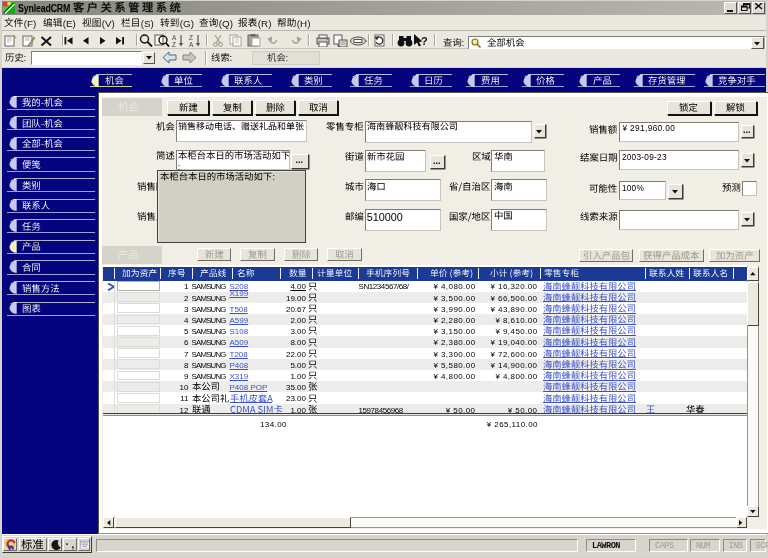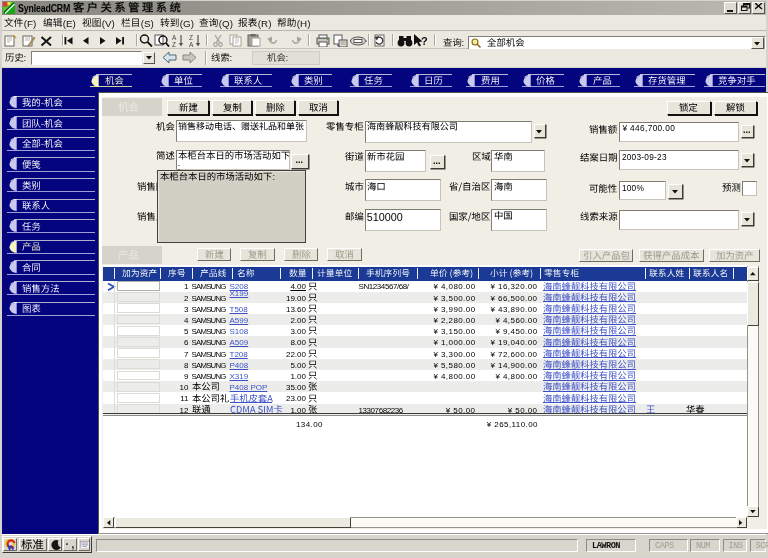--- a/index.html
+++ b/index.html
@@ -848,21 +848,21 @@
     <polygon points="0,0 6,0 3,3.5" fill="#111"></polygon>
   </svg>
 <svg style="position:absolute;left:589.2px;top:124.6px;overflow:visible" width="30.2" height="11.8">
     <g fill="#000" transform="translate(0,7.90) scale(0.00940,-0.00940)">
       <use href="#g9500" x="0"></use>
       <use href="#g552E" x="1000"></use>
       <use href="#g989D" x="2000"></use>
     </g>
   </svg>
 <div style="position:absolute;left:619.0px;top:121.8px;width:119.8px;height:20.3px;background:#fff;border:1px solid;border-color:#7f7c74 #c6c3ba #c6c3ba #7f7c74"></div>
-<div style="position:absolute;left:622.5px;top:123.4px;font:normal 8.3px 'Liberation Sans', sans-serif;color:#000;white-space:pre;letter-spacing:0.35px">¥ 446,700.00</div>
+<div style="position:absolute;left:622.5px;top:123.4px;font:normal 8.3px 'Liberation Sans', sans-serif;color:#000;white-space:pre;letter-spacing:0.35px">¥ 291,960.00</div>
 <div style="position:absolute;left:740.9px;top:124.5px;width:13.5px;height:13.5px;background:#e7e4d9;border:1px solid;border-color:#fff #3c3a35 #3c3a35 #fff;box-shadow:0.5px 0.5px 0 #3c3a35"></div>
 <div style="position:absolute;left:743.1px;top:125.2px;font:bold 9.0px 'Liberation Sans', sans-serif;color:#000;white-space:pre;">...</div>
 <svg style="position:absolute;left:155.9px;top:151.2px;overflow:visible" width="20.8" height="11.8">
     <g fill="#000" transform="translate(0,7.90) scale(0.00940,-0.00940)">
       <use href="#g7B80" x="0"></use>
       <use href="#g8FF0" x="1000"></use>
     </g>
   </svg>
 <div style="position:absolute;left:175.6px;top:149.7px;width:114.5px;height:20.5px;background:#fff;border:1px solid;border-color:#7f7c74 #c6c3ba #c6c3ba #7f7c74"></div>
 <svg style="position:absolute;left:177.8px;top:151.4px;overflow:visible" width="114.2" height="11.7">
@@ -1278,21 +1278,21 @@
       <use href="#g9650" x="7000"></use>
       <use href="#g516C" x="8000"></use>
       <use href="#g53F8" x="9000"></use>
     </g>
   </svg>
 <div style="position:absolute;left:542.8px;top:301.4px;width:93.0px;height:0.8px;background:#3c50c8"></div>
 <div style="position:absolute;left:117.0px;top:303.4px;width:42.5px;height:9.8px;border:1px solid #dddbd5"></div>
 <div style="position:absolute;right:579.5px;top:304.8px;font:normal 8.0px 'Liberation Sans', sans-serif;color:#000;white-space:pre;">3</div>
 <div style="position:absolute;left:191.5px;top:304.8px;font:normal 7.8px 'Liberation Sans', sans-serif;color:#000;white-space:pre;letter-spacing:-0.75px">SAMSUNG</div>
 <div style="position:absolute;left:229.5px;top:304.8px;font:normal 8.0px 'Liberation Sans', sans-serif;color:#3c50c8;white-space:pre;text-decoration:underline">T508</div>
-<div style="position:absolute;right:462.0px;top:304.8px;font:normal 8.0px 'Liberation Sans', sans-serif;color:#000;white-space:pre;">13.60</div>
+<div style="position:absolute;right:462.0px;top:304.8px;font:normal 8.0px 'Liberation Sans', sans-serif;color:#000;white-space:pre;">20.67</div>
 <svg style="position:absolute;left:308.0px;top:304.0px;overflow:visible" width="11.3" height="11.6">
     <g fill="#000" transform="translate(0,7.81) scale(0.00930,-0.00930)">
       <use href="#g53EA" x="0"></use>
     </g>
   </svg>
 <div style="position:absolute;right:292.5px;top:304.8px;font:normal 8.0px 'Liberation Sans', sans-serif;color:#000;white-space:pre;letter-spacing:0.42px">¥ 3,990.00</div>
 <div style="position:absolute;right:230.5px;top:304.8px;font:normal 8.0px 'Liberation Sans', sans-serif;color:#000;white-space:pre;letter-spacing:0.42px">¥ 43,890.00</div>
 <svg style="position:absolute;left:542.8px;top:304.0px;overflow:visible" width="95.0" height="11.6">
     <g fill="#3c50c8" transform="translate(0,7.81) scale(0.00930,-0.00930)">
       <use href="#g6D77" x="0"></use>
@@ -1313,21 +1313,21 @@
 <div style="position:absolute;right:579.5px;top:316.0px;font:normal 8.0px 'Liberation Sans', sans-serif;color:#000;white-space:pre;">4</div>
 <div style="position:absolute;left:191.5px;top:316.0px;font:normal 7.8px 'Liberation Sans', sans-serif;color:#000;white-space:pre;letter-spacing:-0.75px">SAMSUNG</div>
 <div style="position:absolute;left:229.5px;top:316.0px;font:normal 8.0px 'Liberation Sans', sans-serif;color:#3c50c8;white-space:pre;text-decoration:underline">A599</div>
 <div style="position:absolute;right:462.0px;top:316.0px;font:normal 8.0px 'Liberation Sans', sans-serif;color:#000;white-space:pre;">2.00</div>
 <svg style="position:absolute;left:308.0px;top:315.2px;overflow:visible" width="11.3" height="11.6">
     <g fill="#000" transform="translate(0,7.81) scale(0.00930,-0.00930)">
       <use href="#g53EA" x="0"></use>
     </g>
   </svg>
 <div style="position:absolute;right:292.5px;top:316.0px;font:normal 8.0px 'Liberation Sans', sans-serif;color:#000;white-space:pre;letter-spacing:0.42px">¥ 2,280.00</div>
-<div style="position:absolute;right:230.5px;top:316.0px;font:normal 8.0px 'Liberation Sans', sans-serif;color:#000;white-space:pre;letter-spacing:0.42px">¥ 4,560.00</div>
+<div style="position:absolute;right:230.5px;top:316.0px;font:normal 8.0px 'Liberation Sans', sans-serif;color:#000;white-space:pre;letter-spacing:0.42px">¥ 8,610.00</div>
 <svg style="position:absolute;left:542.8px;top:315.2px;overflow:visible" width="95.0" height="11.6">
     <g fill="#3c50c8" transform="translate(0,7.81) scale(0.00930,-0.00930)">
       <use href="#g6D77" x="0"></use>
       <use href="#g5357" x="1000"></use>
       <use href="#g8702" x="2000"></use>
       <use href="#g9753" x="3000"></use>
       <use href="#g79D1" x="4000"></use>
       <use href="#g6280" x="5000"></use>
       <use href="#g6709" x="6000"></use>
       <use href="#g9650" x="7000"></use>
@@ -1367,21 +1367,21 @@
 <div style="position:absolute;left:117.0px;top:337.0px;width:42.5px;height:9.8px;border:1px solid #dddbd5"></div>
 <div style="position:absolute;right:579.5px;top:338.4px;font:normal 8.0px 'Liberation Sans', sans-serif;color:#000;white-space:pre;">6</div>
 <div style="position:absolute;left:191.5px;top:338.4px;font:normal 7.8px 'Liberation Sans', sans-serif;color:#000;white-space:pre;letter-spacing:-0.75px">SAMSUNG</div>
 <div style="position:absolute;left:229.5px;top:338.4px;font:normal 8.0px 'Liberation Sans', sans-serif;color:#3c50c8;white-space:pre;text-decoration:underline">A509</div>
 <div style="position:absolute;right:462.0px;top:338.4px;font:normal 8.0px 'Liberation Sans', sans-serif;color:#000;white-space:pre;">8.00</div>
 <svg style="position:absolute;left:308.0px;top:337.6px;overflow:visible" width="11.3" height="11.6">
     <g fill="#000" transform="translate(0,7.81) scale(0.00930,-0.00930)">
       <use href="#g53EA" x="0"></use>
     </g>
   </svg>
-<div style="position:absolute;right:292.5px;top:338.4px;font:normal 8.0px 'Liberation Sans', sans-serif;color:#000;white-space:pre;letter-spacing:0.42px">¥ 1,000.00</div>
+<div style="position:absolute;right:292.5px;top:338.4px;font:normal 8.0px 'Liberation Sans', sans-serif;color:#000;white-space:pre;letter-spacing:0.42px">¥ 2,380.00</div>
 <div style="position:absolute;right:230.5px;top:338.4px;font:normal 8.0px 'Liberation Sans', sans-serif;color:#000;white-space:pre;letter-spacing:0.42px">¥ 19,040.00</div>
 <svg style="position:absolute;left:542.8px;top:337.6px;overflow:visible" width="95.0" height="11.6">
     <g fill="#3c50c8" transform="translate(0,7.81) scale(0.00930,-0.00930)">
       <use href="#g6D77" x="0"></use>
       <use href="#g5357" x="1000"></use>
       <use href="#g8702" x="2000"></use>
       <use href="#g9753" x="3000"></use>
       <use href="#g79D1" x="4000"></use>
       <use href="#g6280" x="5000"></use>
       <use href="#g6709" x="6000"></use>
@@ -1568,21 +1568,21 @@
       <use href="#g5361" x="4671"></use>
     </g>
   </svg>
 <div style="position:absolute;left:229.5px;top:413.4px;width:52.7px;height:0.8px;background:#3c50c8"></div>
 <div style="position:absolute;right:462.0px;top:405.6px;font:normal 8.0px 'Liberation Sans', sans-serif;color:#000;white-space:pre;">1.00</div>
 <svg style="position:absolute;left:308.0px;top:404.8px;overflow:visible" width="11.3" height="11.6">
     <g fill="#000" transform="translate(0,7.81) scale(0.00930,-0.00930)">
       <use href="#g5F20" x="0"></use>
     </g>
   </svg>
-<div style="position:absolute;left:358.5px;top:405.6px;font:normal 8.0px 'Liberation Sans', sans-serif;color:#000;white-space:pre;letter-spacing:-0.42px">13307682236</div>
+<div style="position:absolute;left:358.5px;top:405.6px;font:normal 8.0px 'Liberation Sans', sans-serif;color:#000;white-space:pre;letter-spacing:-0.42px">15978456968</div>
 <div style="position:absolute;right:292.5px;top:405.6px;font:normal 8.0px 'Liberation Sans', sans-serif;color:#000;white-space:pre;letter-spacing:0.42px">¥ 50.00</div>
 <div style="position:absolute;right:230.5px;top:405.6px;font:normal 8.0px 'Liberation Sans', sans-serif;color:#000;white-space:pre;letter-spacing:0.42px">¥ 50.00</div>
 <svg style="position:absolute;left:542.8px;top:404.8px;overflow:visible" width="95.0" height="11.6">
     <g fill="#3c50c8" transform="translate(0,7.81) scale(0.00930,-0.00930)">
       <use href="#g6D77" x="0"></use>
       <use href="#g5357" x="1000"></use>
       <use href="#g8702" x="2000"></use>
       <use href="#g9753" x="3000"></use>
       <use href="#g79D1" x="4000"></use>
       <use href="#g6280" x="5000"></use>
@@ -1604,21 +1604,21 @@
       <use href="#g534E" x="0"></use>
       <use href="#g6625" x="1000"></use>
     </g>
   </svg>
 <svg style="position:absolute;left:106.5px;top:282.5px" width="9.0" height="8.0">
     <path d="M1,0.5 L7,3.8 L1,7.2" fill="none" stroke="#2a50b4" stroke-width="1.8"></path>
   </svg>
 <div style="position:absolute;left:113.7px;top:280.7px;width:1.0px;height:134.4px;background:#dcdcd8"></div>
 <div style="position:absolute;left:103.0px;top:413.2px;width:643.6px;height:1.0px;background:#3c3c3c"></div>
 <div style="position:absolute;left:103.0px;top:415.2px;width:643.6px;height:1.0px;background:#8c8c88"></div>
-<div style="position:absolute;right:445px;top:419.5px;font:normal 8.0px 'Liberation Sans', sans-serif;color:#000;white-space:pre;letter-spacing:0.42px">134.00</div>
+<div style="position:absolute;right:481px;top:419.5px;font:normal 8.0px 'Liberation Sans', sans-serif;color:#000;white-space:pre;letter-spacing:0.42px">134.00</div>
 <div style="position:absolute;right:230.0px;top:419.5px;font:normal 8.0px 'Liberation Sans', sans-serif;color:#000;white-space:pre;letter-spacing:0.42px">¥ 265,110.00</div>
 <div style="position:absolute;left:747.0px;top:266.0px;width:12.0px;height:250.5px;background:#fbfaf6;border-left:1px solid #96938c;border-right:1px solid #96938c"></div>
 <div style="position:absolute;left:747.0px;top:266.5px;width:12.0px;height:14.2px;background:#eceadf;border:1px solid;border-color:#fff #44423d #44423d #fff"></div>
 <svg style="position:absolute;left:750.2px;top:271.8px" width="6.0" height="4.0">
     <polygon points="2.8,0 5.6,3.3 0,3.3" fill="#111"></polygon>
   </svg>
 <div style="position:absolute;left:747.0px;top:281.5px;width:12.0px;height:44.5px;background:#eceadf;border:1px solid;border-color:#fff #44423d #44423d #fff"></div>
 <div style="position:absolute;left:747.0px;top:505.5px;width:12.0px;height:11.0px;background:#eceadf;border:1px solid;border-color:#fff #44423d #44423d #fff"></div>
 <svg style="position:absolute;left:750.2px;top:509.8px" width="6.0" height="4.0">
     <polygon points="0,0 5.6,0 2.8,3.3" fill="#111"></polygon>

